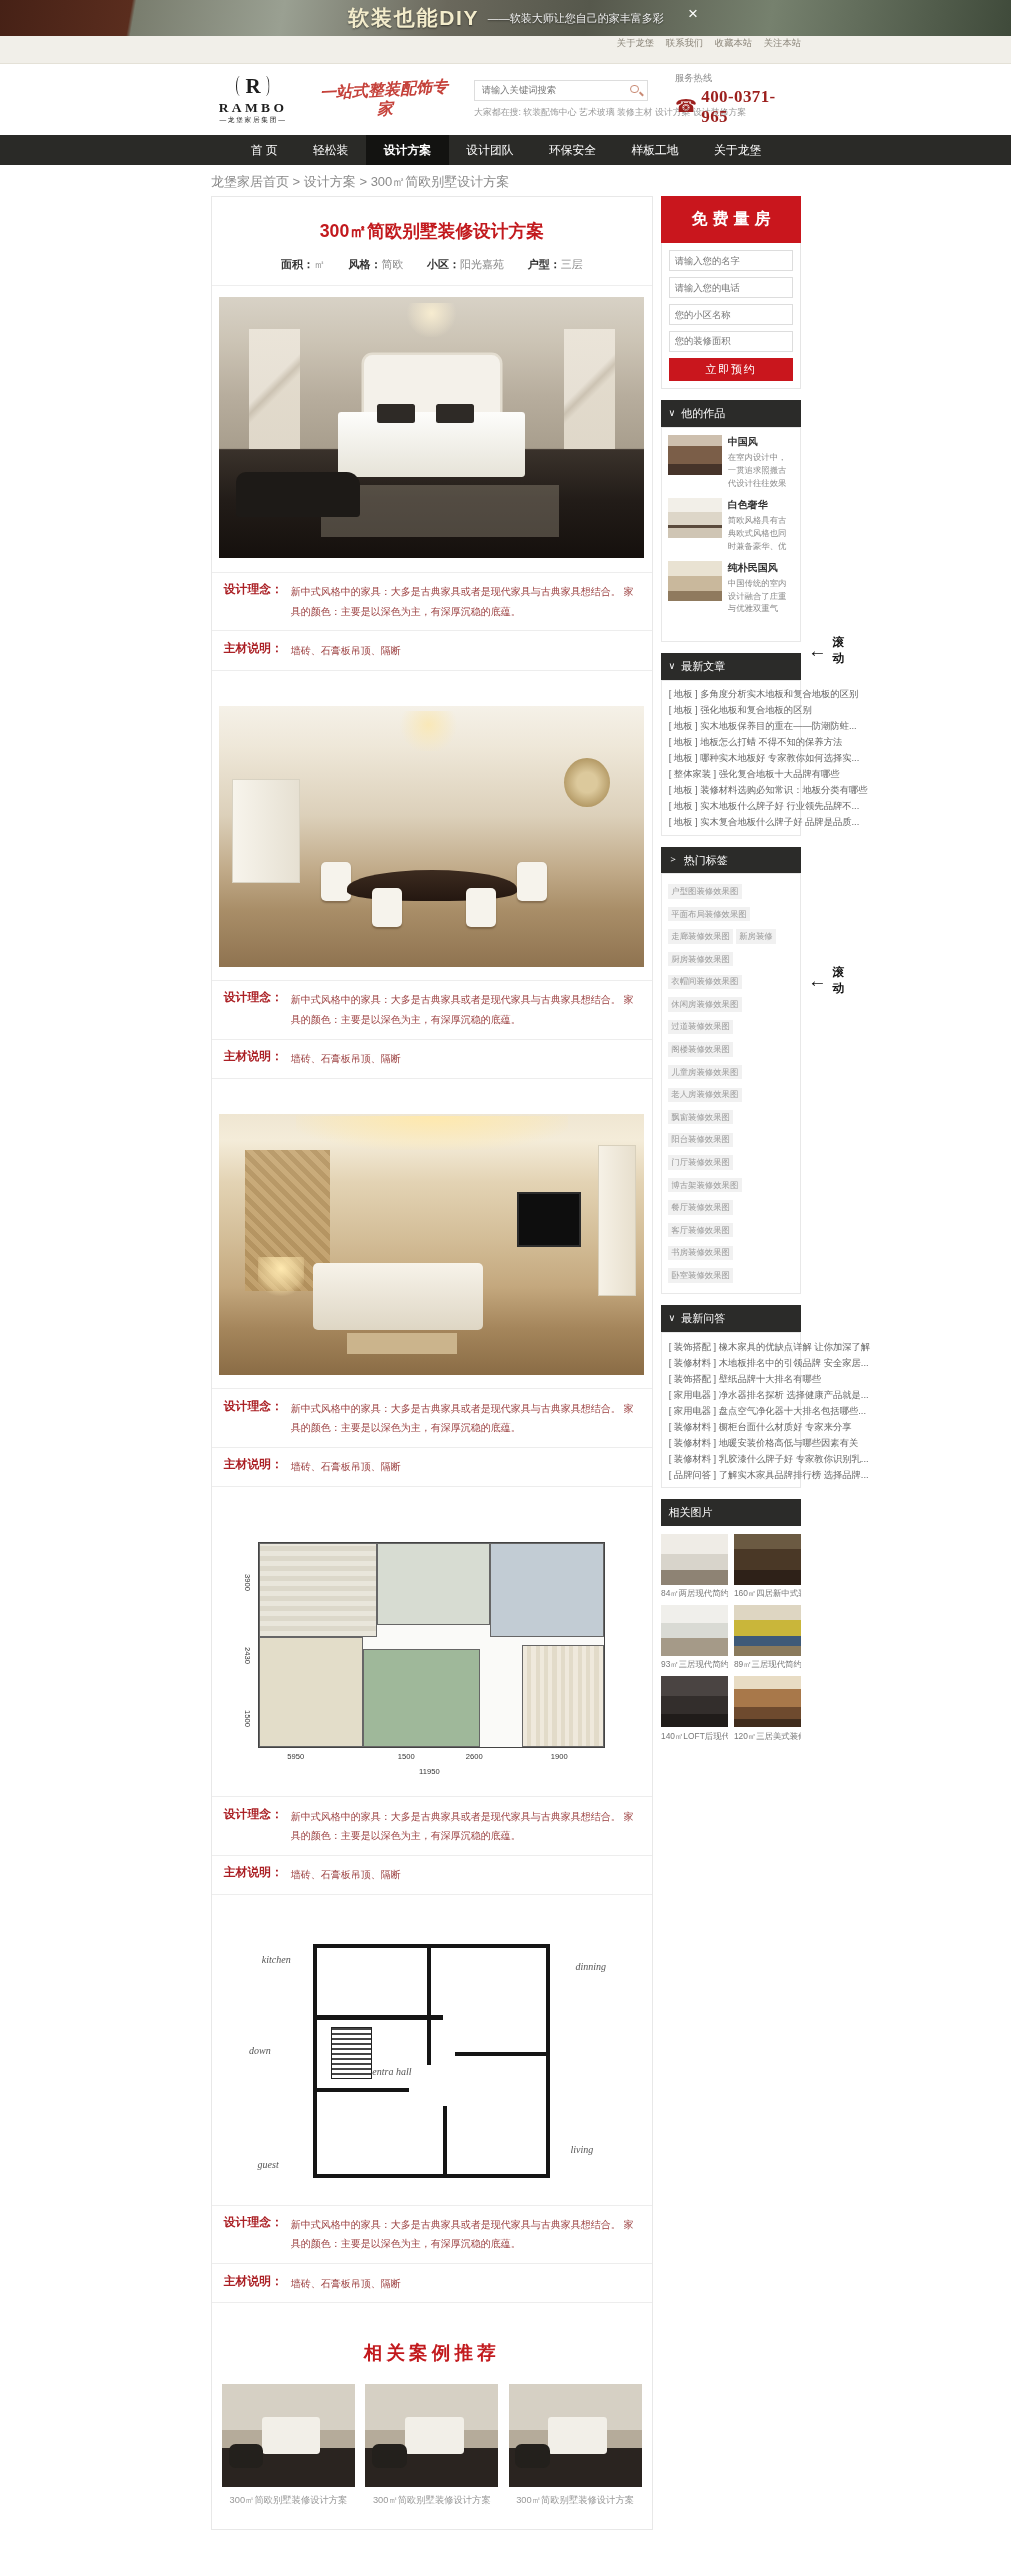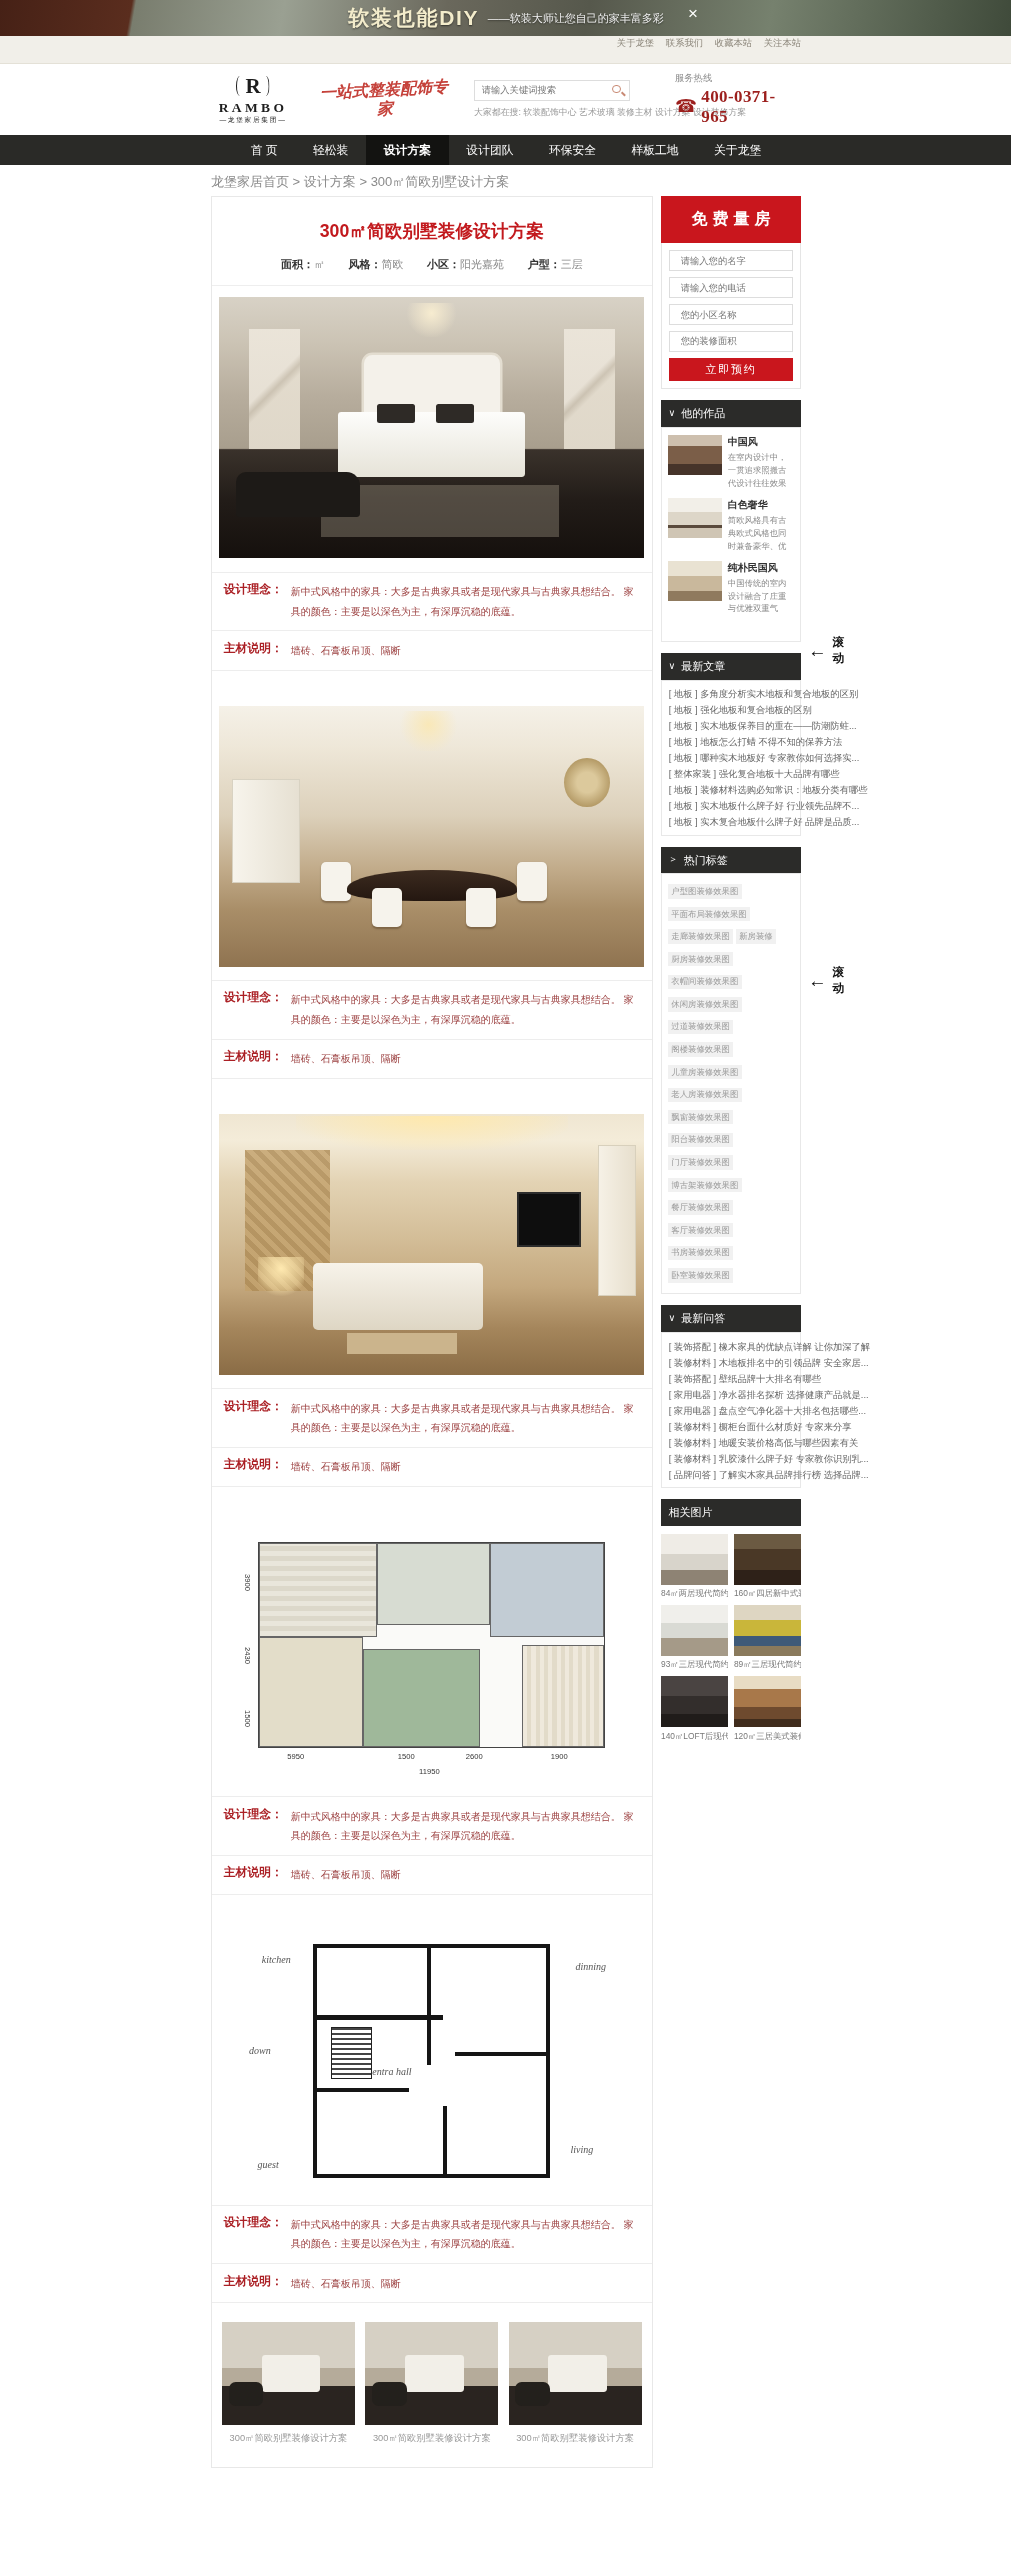--- a/index.html
+++ b/index.html
@@ -25,21 +25,21 @@
 .header .wrap{display:flex;align-items:center;height:100%;justify-content:space-between}
 .logo{display:flex;flex-direction:column;align-items:center;width:84px}
 .logo-mark{display:flex;align-items:center;gap:1.7px;height:25px}
 .laurel{width:7.6px;height:20px;border-left:1.7px solid #1d1d1d;border-radius:50% 0 0 50%}
 .laurel.r{transform:scaleX(-1)}
 .logo-r{font-family:"Liberation Serif",serif;font-weight:bold;font-size:21px;color:#1d1d1d;line-height:1}
 .logo-name{font-family:"Liberation Serif",serif;font-size:13.5px;letter-spacing:3.4px;color:#1d1d1d;font-weight:bold;margin-top:0.8px}
 .logo-sub{font-size:6.7px;color:#2a2a2a;letter-spacing:1.7px;margin-top:0.8px}
 .tagline{font-family:"Liberation Serif",serif;font-style:italic;font-weight:bold;font-size:16px;color:#c5413a;transform:rotate(-3deg);width:135px;text-align:center;line-height:1.2}
 .search-area{width:179px}
-.search-box{position:relative;width:156px;height:21px;border:0.8px solid #ddd;background:#15803d}
+.search-box{position:relative;width:174px;height:21px;border:0.8px solid #ddd;background:#15803d}
 .search-input{width:100%;height:100%;border:none;outline:none;padding:0 22px 0 6.7px;font-size:9.3px;color:#666;font-family:"Liberation Sans",sans-serif}
 .search-btn{position:absolute;right:3.4px;top:2.5px;width:15px;height:15px;background:none;border:none}
 .mag{position:absolute;left:1.7px;top:1.7px;width:8.4px;height:8.4px;border:1.7px solid #c98a74;border-radius:50%}
 .mag-tail{position:absolute;left:10px;top:10px;width:5px;height:1.7px;background:#c98a74;transform:rotate(45deg)}
 .hotwords{font-size:8.9px;color:#9a9a9a;margin-top:5.9px;white-space:nowrap}
 .hotline-area{width:126px}
 .hotline-label{font-size:9.3px;color:#8a8a8a;margin-bottom:2.5px}
 .phone-row{display:flex;align-items:center;gap:4.2px}
 .phone-icon{font-size:17.7px;color:#9c1f1d;line-height:1}
 .phone-num{font-family:"Liberation Serif",serif;font-weight:bold;font-size:17px;color:#9c1f1d;letter-spacing:0.4px}
@@ -131,21 +131,21 @@
 .rel-photo{width:133px;height:103px;position:relative;overflow:hidden;
 background:linear-gradient(180deg,#d6d0c4 0 45%,#b5ab9a 45% 62%,#2a2420 62% 100%)}
 .rel-photo::before{content:"";position:absolute;left:30%;top:32%;width:44%;height:36%;background:#f2efe8;border-radius:3.4px}
 .rel-photo::after{content:"";position:absolute;left:5%;top:58%;width:26%;height:24%;background:#23201c;border-radius:6.7px}
 .rel-cap{font-size:9.3px;color:#999;text-align:center;margin-top:7.6px;white-space:nowrap}
 
 
 .sidebar{width:140px;flex-shrink:0}
 .bk-head{background:#c9161d;color:#fff;font-size:16px;font-weight:bold;text-align:center;letter-spacing:5px;padding:12.6px 0 12.6px 5px}
 .bk-form{border:0.8px solid #e5e5e5;border-top:none;background:#fff;padding:7.6px 6.7px 7.6px}
-.bk-input{display:block;width:100%;height:21px;border:0.8px solid #ddd;margin-bottom:5.9px;padding:0 11px;font-size:9.3px;color:#888;font-family:"Liberation Sans",sans-serif;outline:none}
+.bk-input{display:block;width:100%;height:21px;border:0.8px solid #ddd;margin-bottom:5.9px;padding:0 5px;font-size:9.3px;color:#888;font-family:"Liberation Sans",sans-serif;outline:none}
 .bk-btn{display:block;width:100%;height:23px;background:#c9161d;color:#fff;border:none;font-size:11px;letter-spacing:1.7px}
 .side-head{background:#2b2b29;color:#fff;font-size:11px;padding:5.9px 7.6px;margin-top:11px;display:flex;align-items:center;gap:5.9px}
 .side-arrow{font-size:9.3px;line-height:1}
 .side-box{border:0.8px solid #e8e8e8;background:#fff;padding:6.7px 5.9px}
 .work-item{display:flex;gap:5.9px;margin-bottom:8.4px}
 .work-item:last-child{margin-bottom:19px}
 .work-thumb{width:54px;height:40px;flex-shrink:0}
 .work-title{font-size:10px;font-weight:bold;color:#333}
 .work-desc{font-size:8.4px;color:#8a8a8a;line-height:1.5;margin-top:2.5px;overflow:hidden;max-height:38px}
 .wt1{background:linear-gradient(180deg,#cdbfae 0 28%,#7b5e48 28% 72%,#46342a 72% 100%)}
@@ -373,20 +373,21 @@
             <span class="row-label">设计理念：</span>
             <span class="row-text">新中式风格中的家具：大多是古典家具或者是现代家具与古典家具想结合。 家具的颜色：主要是以深色为主，有深厚沉稳的底蕴。</span>
           </div>
         <div class="c-row">
             <span class="row-label">主材说明：</span>
             <span class="row-text">墙砖、石膏板吊顶、隔断</span>
           </div>
       </div>
     </div>
 
+    <div class="rel-title">相关案例推荐</div>
     <div class="rel-row">
 
         <a class="rel-item">
           <span class="rel-photo" style="display:block"></span>
           <span class="rel-cap" style="display:block">300㎡简欧别墅装修设计方案</span>
         </a>
 
         <a class="rel-item">
           <span class="rel-photo" style="display:block"></span>
           <span class="rel-cap" style="display:block">300㎡简欧别墅装修设计方案</span>

